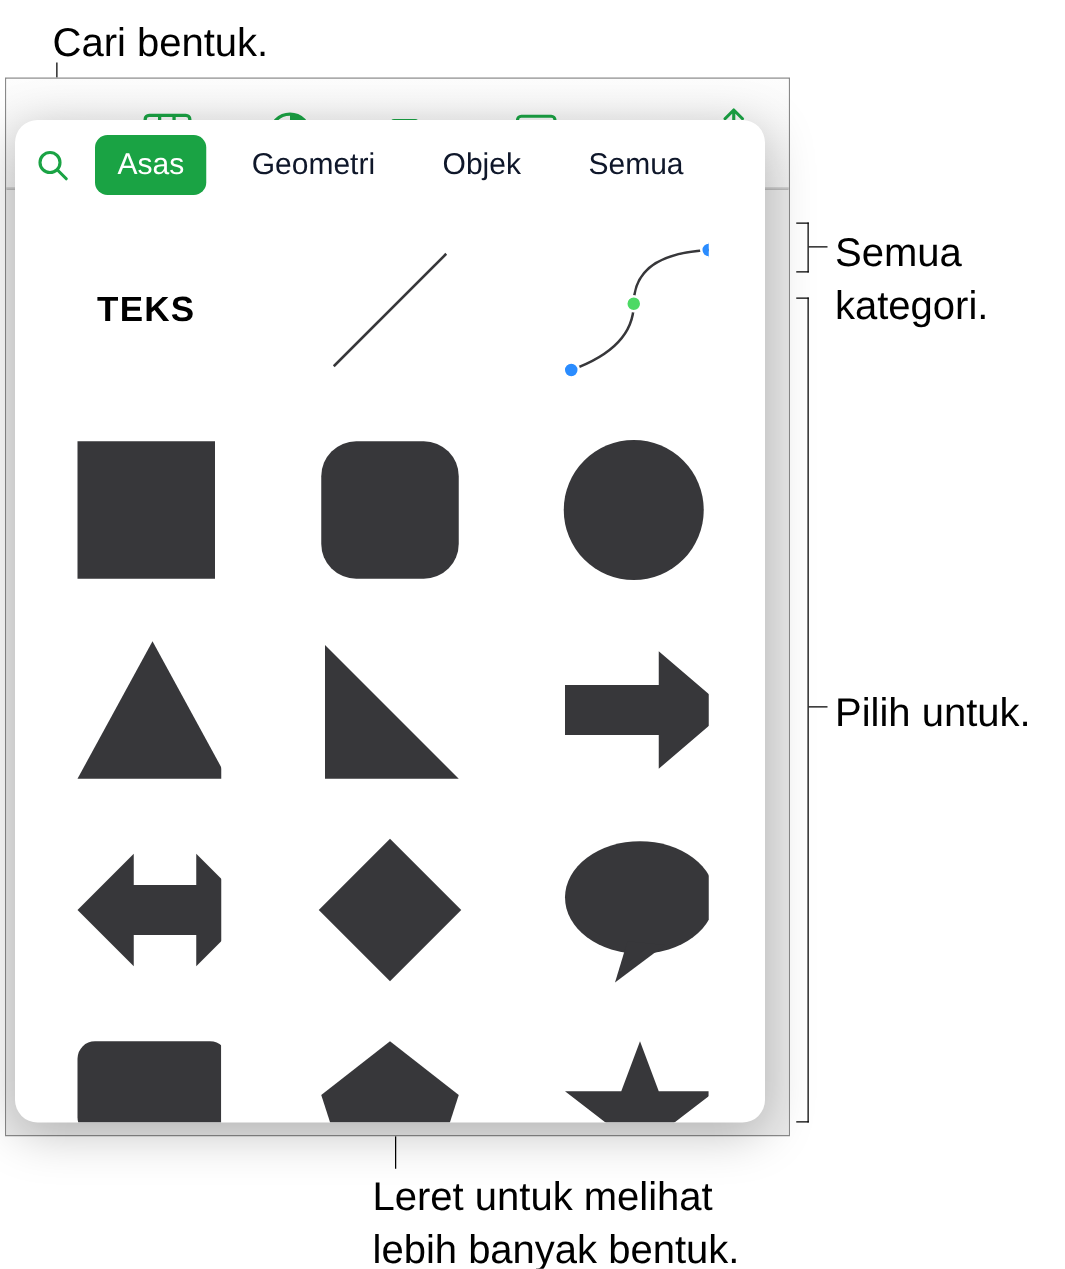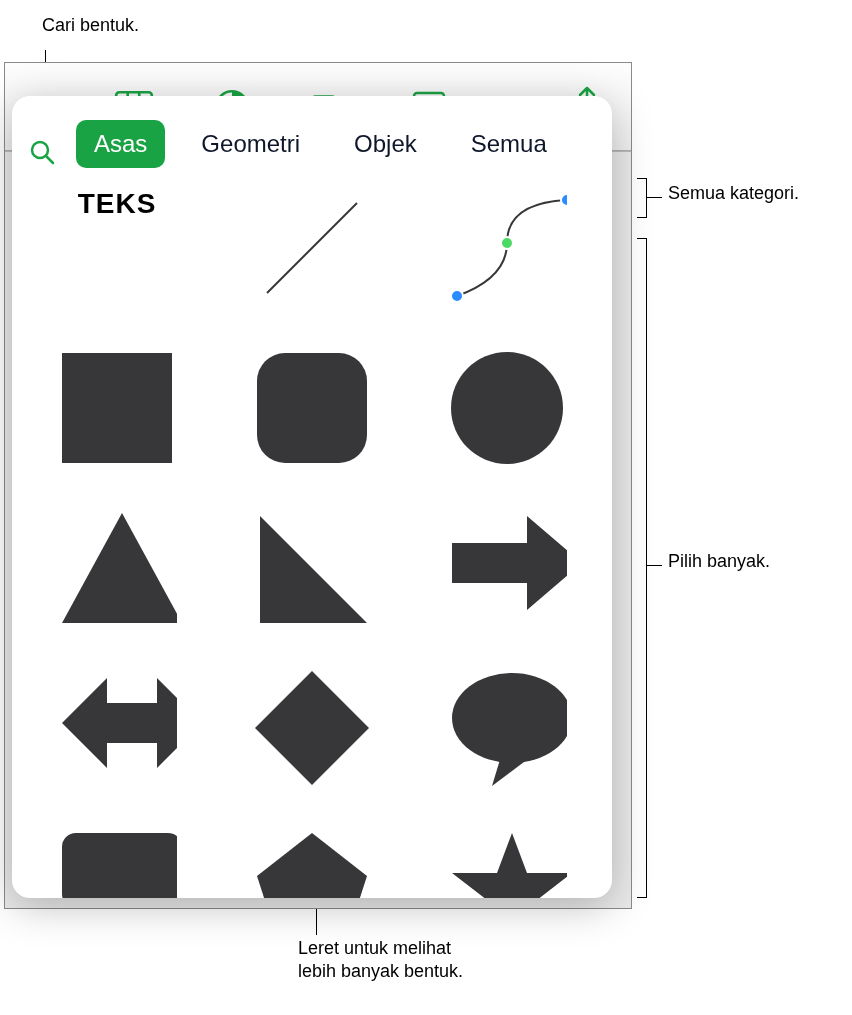--- a/index.html
+++ b/index.html
@@ -5,21 +5,21 @@
   * { box-sizing: border-box; margin: 0; padding: 0; }
   body {
     font-family: -apple-system, BlinkMacSystemFont, "Helvetica Neue", Arial, sans-serif;
     background: #fff;
     width: 852px;
     height: 1015px;
     position: relative;
   }
   .callout {
     position: absolute;
-    font-size: 18px;
+    font-size: 32px;
     color: #000;
     line-height: 1.3;
   }
   .callout-line {
     position: absolute;
     background: #000;
   }
   .app-frame {
     position: absolute;
     left: 4px;
@@ -77,21 +77,21 @@
     top:-14px;
     left:295px;
     width:28px;
     height:14px;
     background:#fff;
     clip-path: polygon(50% 0, 100% 100%, 0 100%);
     filter: drop-shadow(0 -2px 2px rgba(0,0,0,0.1));
   }
   .category-bar {
     display: flex;
-    align-items: flex-end;
+    align-items: center;
     gap: 18px;
     height: 72px;
     padding: 0 14px;
     overflow:hidden;
     white-space:nowrap;
   }
   .search-btn {
     width: 32px;
     height: 32px;
     display:flex;
@@ -116,21 +116,21 @@
     display: grid;
     grid-template-columns: repeat(3, 1fr);
     gap: 40px 55px;
     justify-items: center;
     align-items: center;
   }
   .shape-cell {
     width: 120px;
     height: 120px;
     display:flex;
-    align-items:flex-start;
+    align-items:center;
     justify-content:center;
     cursor:pointer;
   }
   .shape-cell .dark { fill:#37373a; }
   .teks-label {
     font-size: 28px;
     font-weight: 800;
     color: #000;
     letter-spacing: 1px;
   }
@@ -143,21 +143,21 @@
     width: 10px;
   }
 </style>
 </head>
 <body>
 
 <div class="callout" style="left:42px; top:14px;">Cari bentuk.</div>
 <div class="callout-line" style="left:45px; top:50px; width:1px; height:135px;"></div>
 
 <div class="callout" style="left:668px; top:182px;">Semua kategori.</div>
-<div class="callout" style="left:668px; top:550px;">Pilih banyak.</div>
+<div class="callout" style="left:668px; top:550px;">Pilih untuk.</div>
 
 <div class="bracket" style="left:637px; top:178px; height:40px;"></div>
 <div class="callout-line" style="left:647px; top:197px; width:15px; height:1px;"></div>
 
 <div class="bracket" style="left:637px; top:238px; height:660px;"></div>
 <div class="callout-line" style="left:647px; top:565px; width:15px; height:1px;"></div>
 
 <div class="callout" style="left:298px; top:937px; white-space:pre-line;">Leret untuk melihat
 lebih banyak bentuk.</div>
 <div class="callout-line" style="left:316px; top:880px; width:1px; height:55px;"></div>

